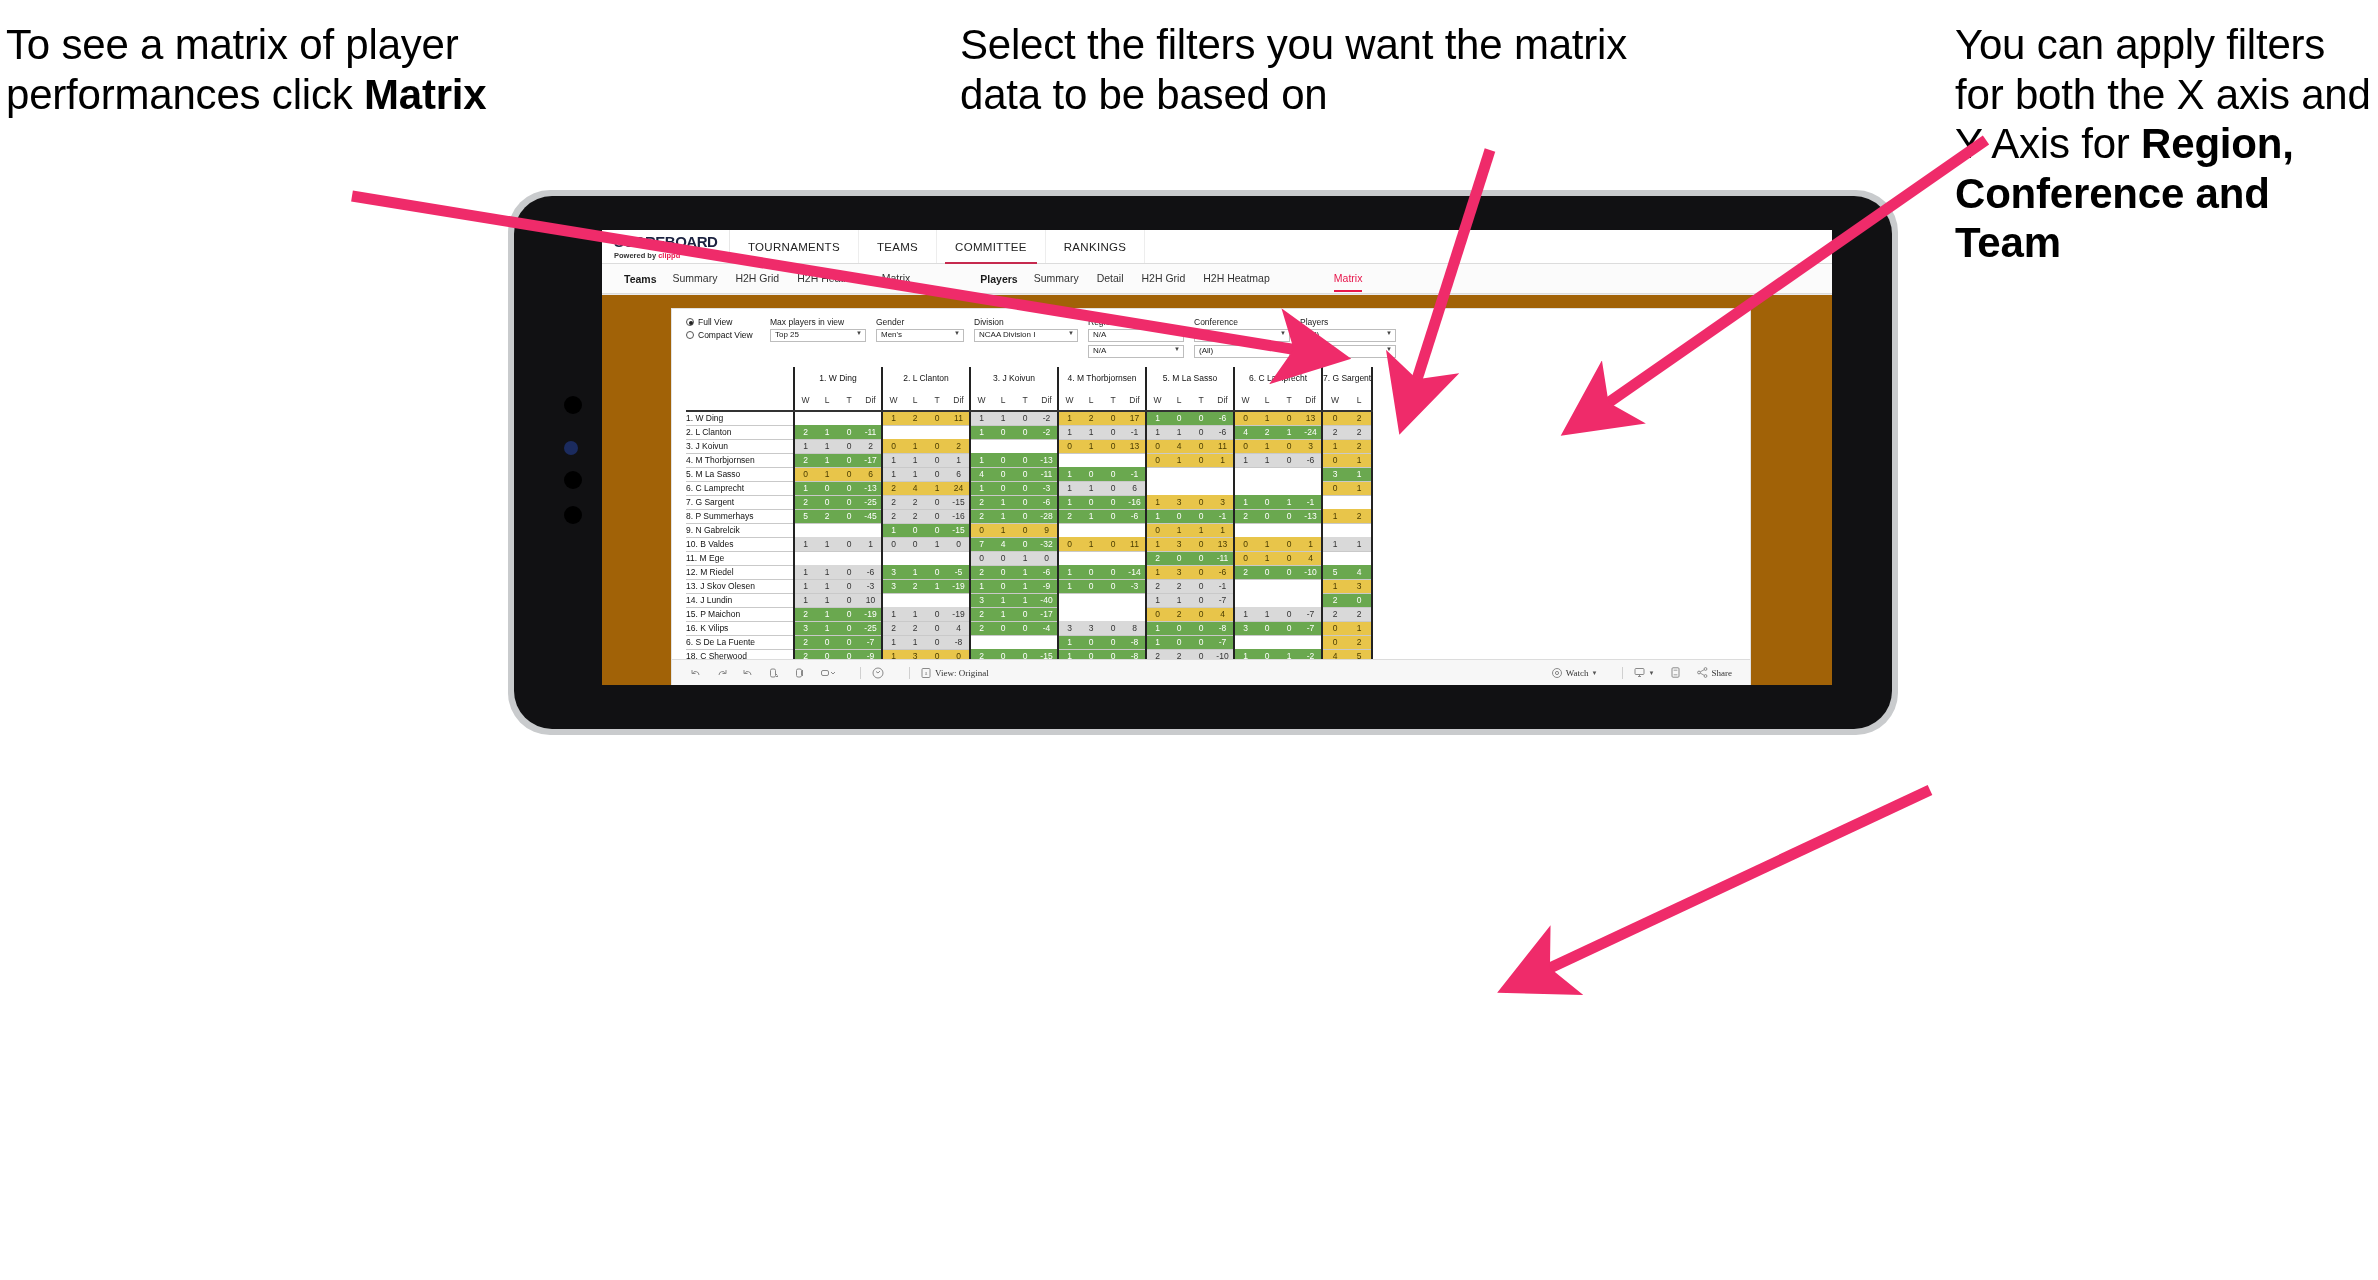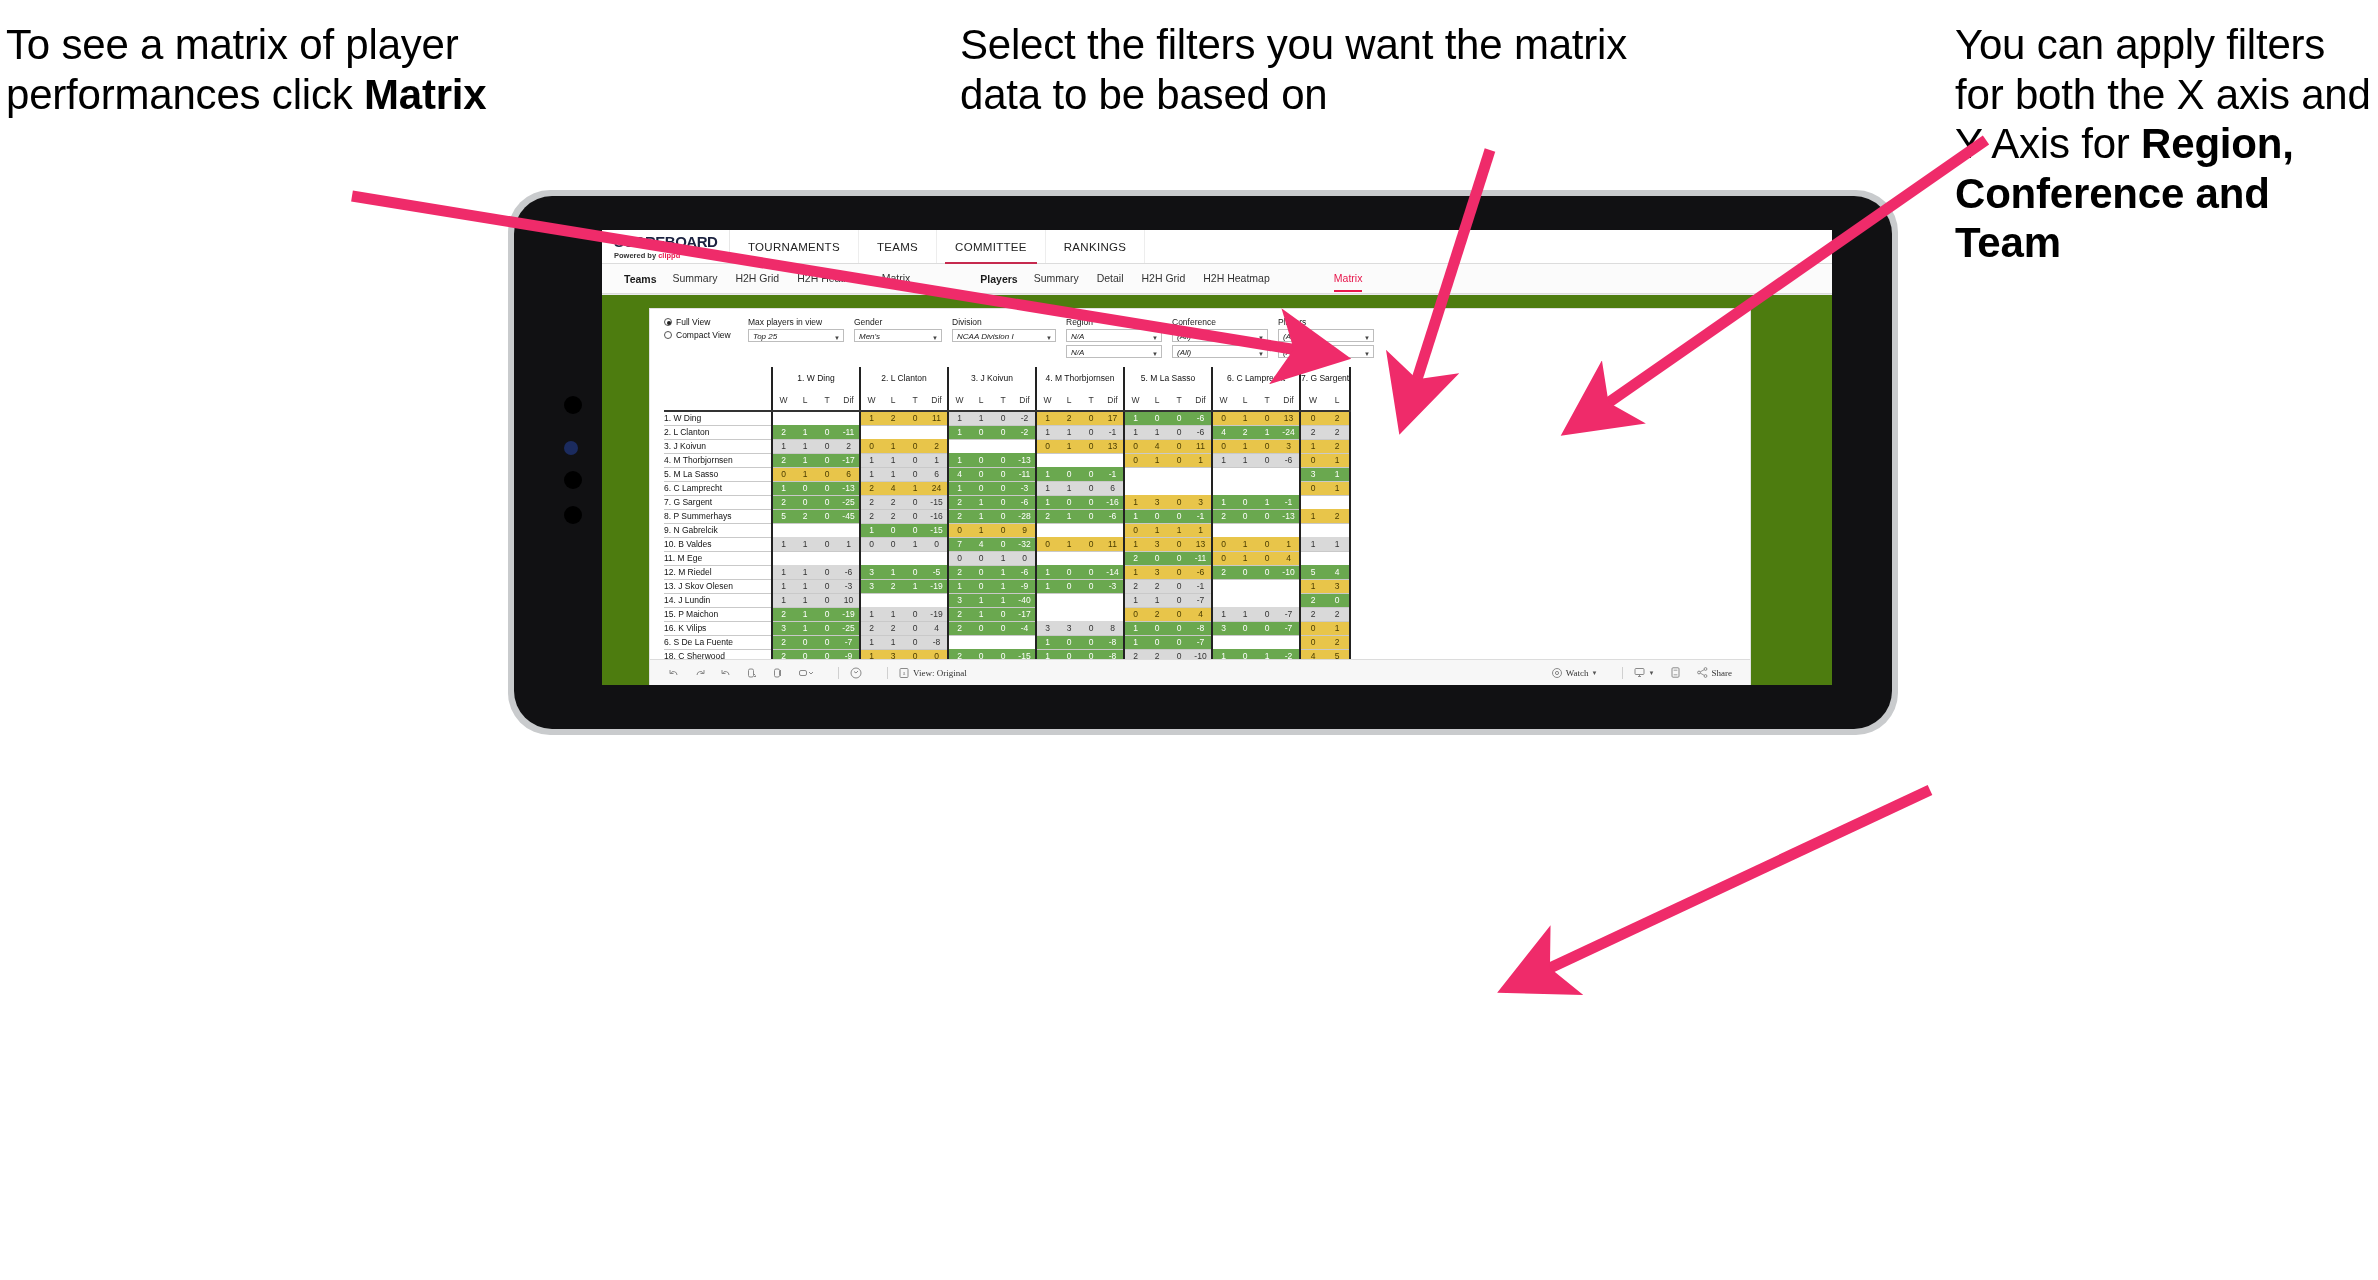--- a/index.html
+++ b/index.html
@@ -57,31 +57,31 @@
   .subgroup{ display:flex; align-items:center; }
   .subgroup .gname{ font-size:10.5px; font-weight:bold; color:#1b1b1b; margin-right:16px;}
   .subgroup .sitem{ font-size:10.5px; color:#333; margin-right:18px; cursor:pointer;
             position:relative; padding-bottom:2px;}
   .sitem.sel{ color:#e8174c; }
   .sitem.sel::after{ content:""; position:absolute; left:0; right:0; bottom:-6px;
             height:2px; background:#e8174c;}
   .gap{ width:52px; }
 
   #canvas{ position:absolute; left:0; top:65px; right:0; bottom:0;
-           background:#4d7c0f; padding:14px 82px 0 48px;}
+           background:#a16207; padding:14px 82px 0 70px;}
   #sheet { background:#fff; width:100%; height:376px; position:relative;
            box-shadow:0 0 0 1px #e2e2e2; }
 
   
   #filters{ display:flex; padding:8px 10px 6px 14px; gap:0px; align-items:flex-start;}
   .fcol { margin-right:10px; }
   .flabel{ font-size:8.5px; color:#1a1a1a; margin-bottom:2px; white-space:nowrap;}
   .fsel { border:1px solid #bdbdbd; background:#fff; height:13px; font-size:8px;
-          color:#1a1a1a; display:flex; align-items:flex-end; justify-content:space-between;
-          padding:0 3px 0 4px; margin-bottom:3px;font-style:italic; }
+          color:#1a1a1a; display:flex; align-items:flex-start; justify-content:space-between;
+          padding:0 3px 0 4px; margin-bottom:3px; }
   .fsel .cv{ font-size:6px; color:#444; margin-left:6px;}
   .radiocol{ width:74px; }
   .rrow{ display:flex; align-items:center; gap:4px; margin-bottom:3px;}
   .radio{ width:8px; height:8px; border:1px solid #555; border-radius:50%;
           position:relative; flex:none;}
   .radio.on::after{ content:""; position:absolute; left:2px; top:2px; width:4px;
           height:4px; border-radius:50%; background:#222;}
   .rlab{ font-size:8.5px; color:#111; }
 
   

